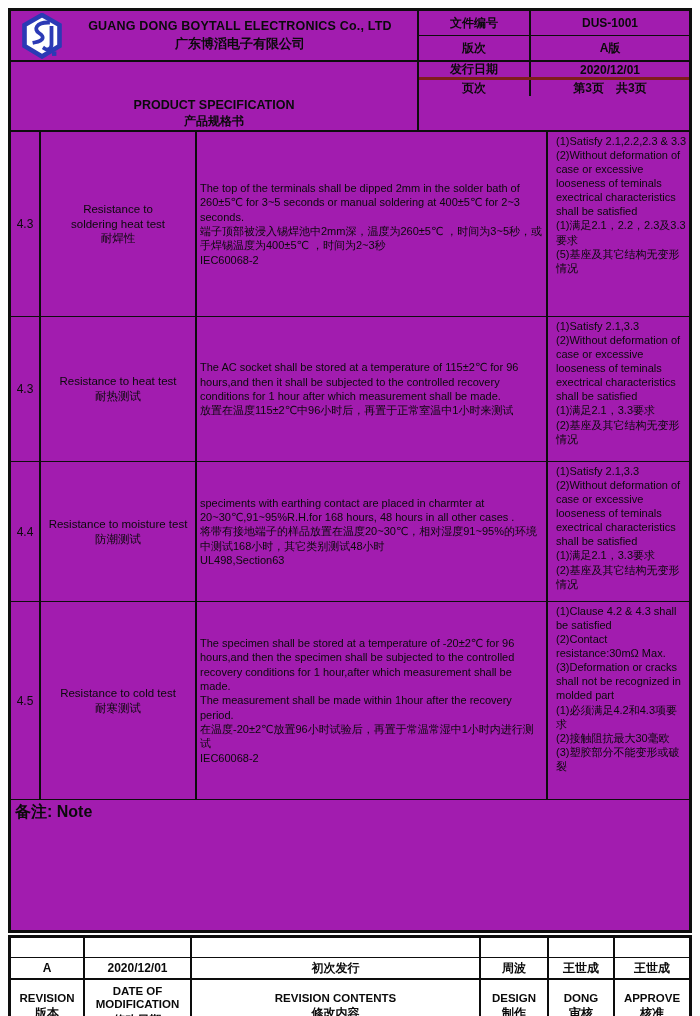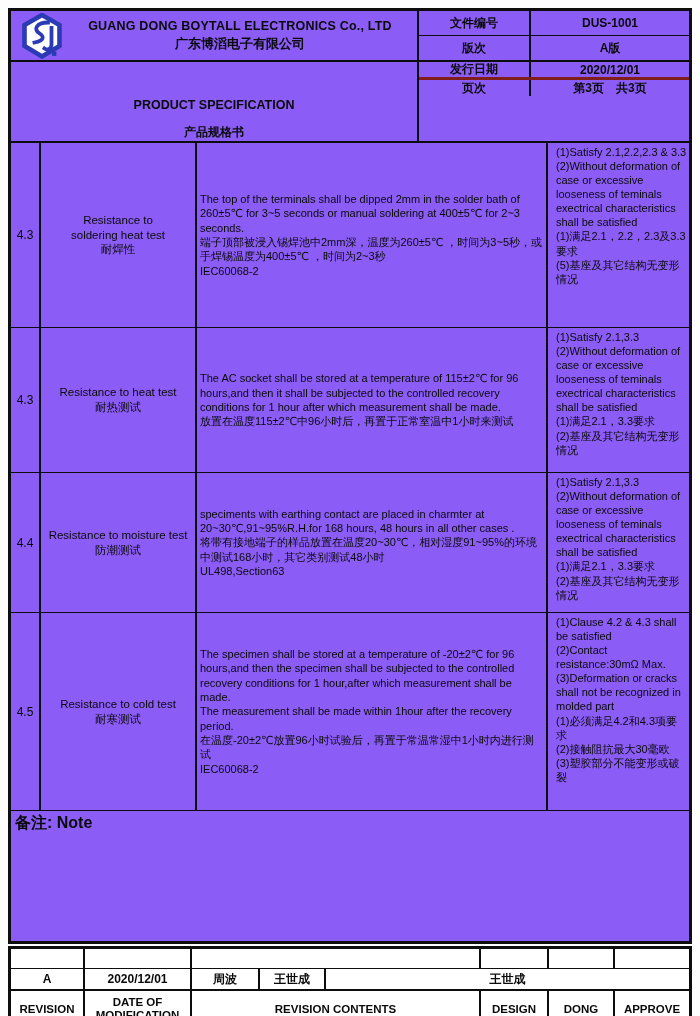--- a/index.html
+++ b/index.html
@@ -7,33 +7,33 @@
   body {
     font-family:"Liberation Sans","DejaVu Sans",sans-serif;
     color:#0a0a0a;
   }
   .page {
     width:700px; height:1016px;
     background:#fdfdfd;
     padding:8px 8px 0 8px;
     overflow:hidden;
   }
-  .doc { width:684px; border:3px solid #0d0d0d; background:#8b5cf6; }
+  .doc { width:684px; border:3px solid #0d0d0d; background:#a21caf; }
 
   
   .header { display:flex; border-bottom:2px solid #0d0d0d; }
   .h-left { width:408px; border-right:2px solid #0d0d0d; display:flex; flex-direction:column; }
   .company { height:51px; border-bottom:2px solid #0d0d0d; display:flex; align-items:center; padding:2px 2px 2px 8px; }
   .logo-wrap { width:46px; display:flex; align-items:center; justify-content:center; }
   .company-names { flex:1; text-align:center; }
   .company-en { font-weight:bold; font-size:12.5px; letter-spacing:0.2px; }
   .company-cn { font-weight:bold; font-size:13px; margin-top:2px; }
   .title-block { flex:1; display:flex; flex-direction:column; justify-content:center; text-align:center; }
   .title-en { font-weight:bold; font-size:12.5px;margin-top:36px; }
-  .title-cn { font-weight:bold; font-size:12px; margin-top:12px; }
+  .title-cn { font-weight:bold; font-size:12px; margin-top:1px; }
   .h-right { flex:1; display:flex; flex-direction:column; }
   .h-row { display:flex; align-items:center; }
   .h-row .hl { width:112px; align-self:stretch; border-right:2px solid #0d0d0d;
                display:flex; align-items:center; justify-content:center;
                font-weight:bold; font-size:12px; }
   .h-row .hv { flex:1; text-align:center; font-weight:bold; font-size:12px; }
   .hr1 { height:25px; border-bottom:1px solid #0d0d0d; }
   .hr2 { height:26px; border-bottom:2px solid #0d0d0d; }
   .hr3 { height:18px; border-bottom:3px solid #7f1d1d; }
   .hr4 { height:16px; }
@@ -183,20 +183,21 @@
       <div class="rc1"></div>
       <div class="rc2"></div>
       <div class="rc3"></div>
       <div class="rc4"></div>
       <div class="rc5"></div>
       <div class="rc6"></div>
     </div>
     <div class="rev-row rev-entry">
       <div class="rc1">A</div>
       <div class="rc2">2020/12/01</div>
+      <div class="rc3">初次发行</div>
       <div class="rc4">周波</div>
       <div class="rc5">王世成</div>
       <div class="rc6">王世成</div>
     </div>
     <div class="rev-row rev-head">
       <div class="rc1">
         <div class="rh-en">REVISION</div>
         <div class="rh-cn">版本</div>
       </div>
       <div class="rc2">

